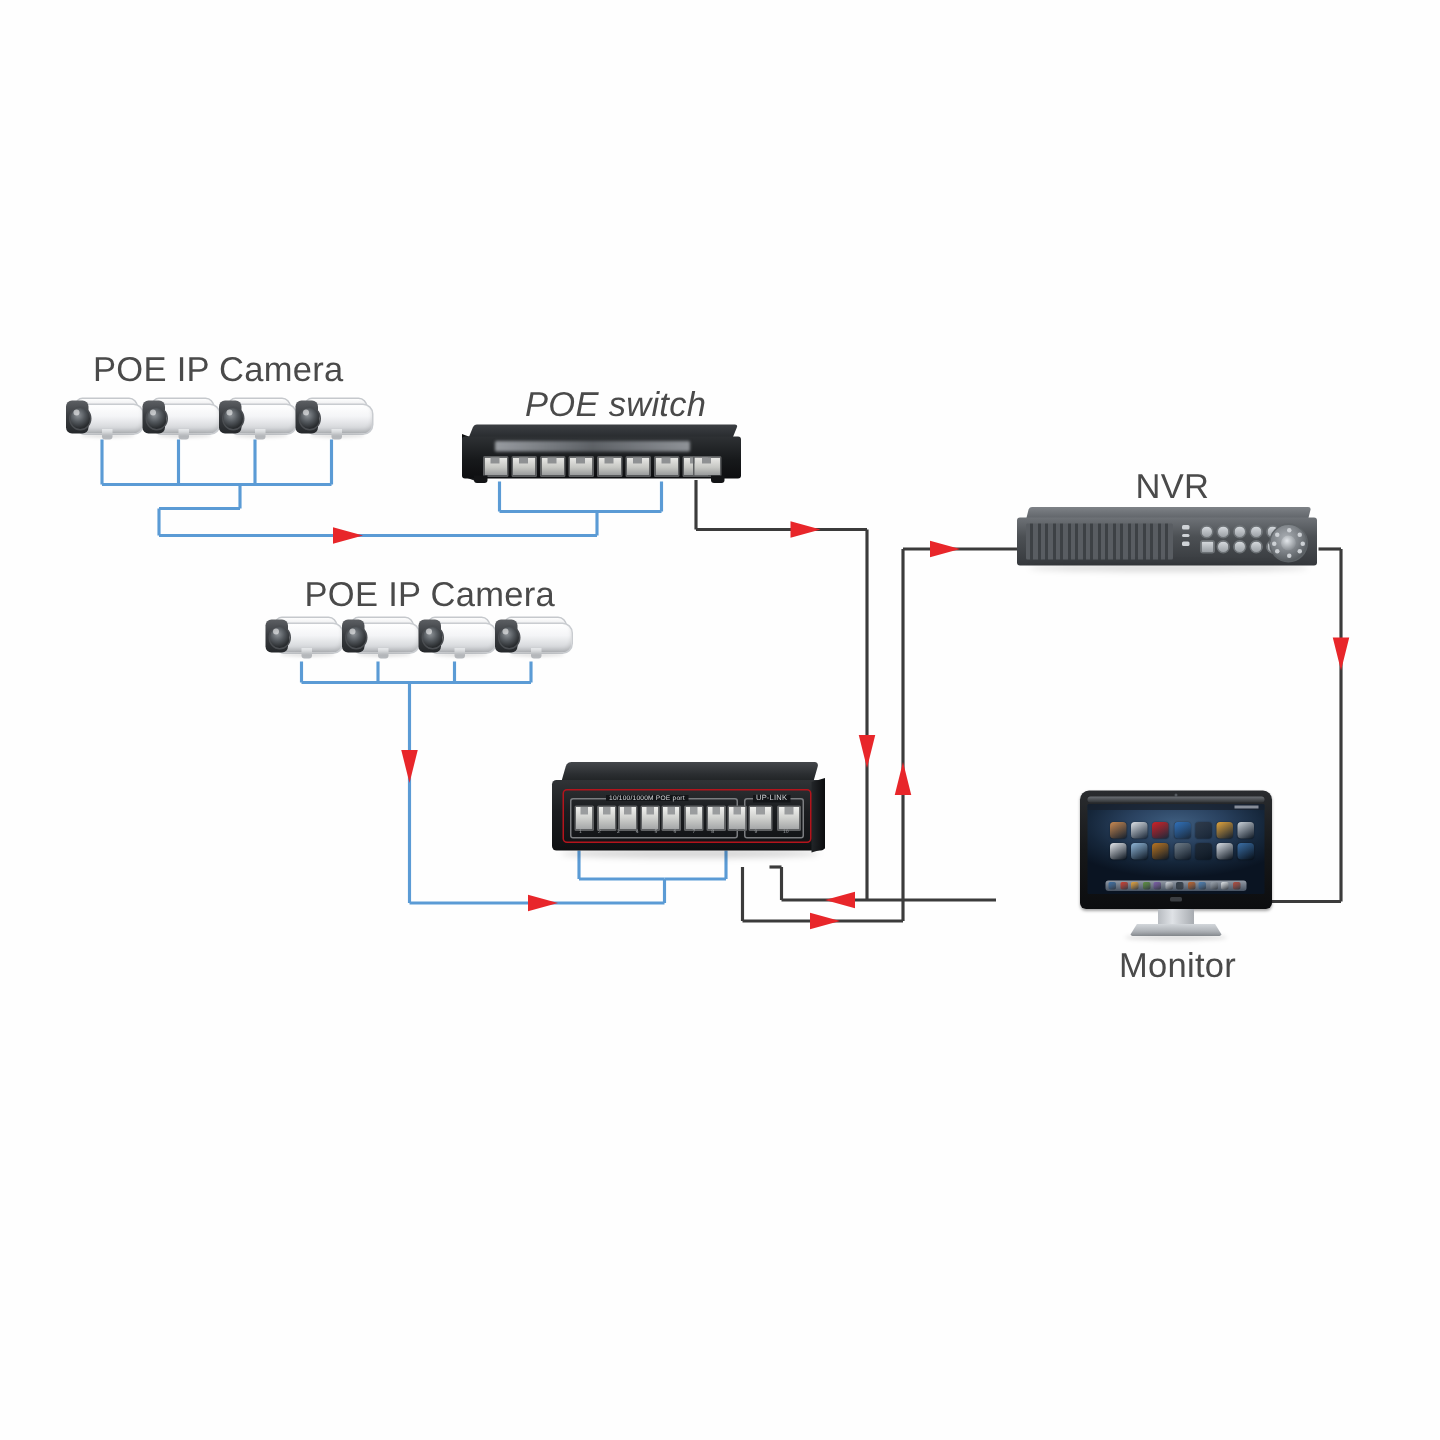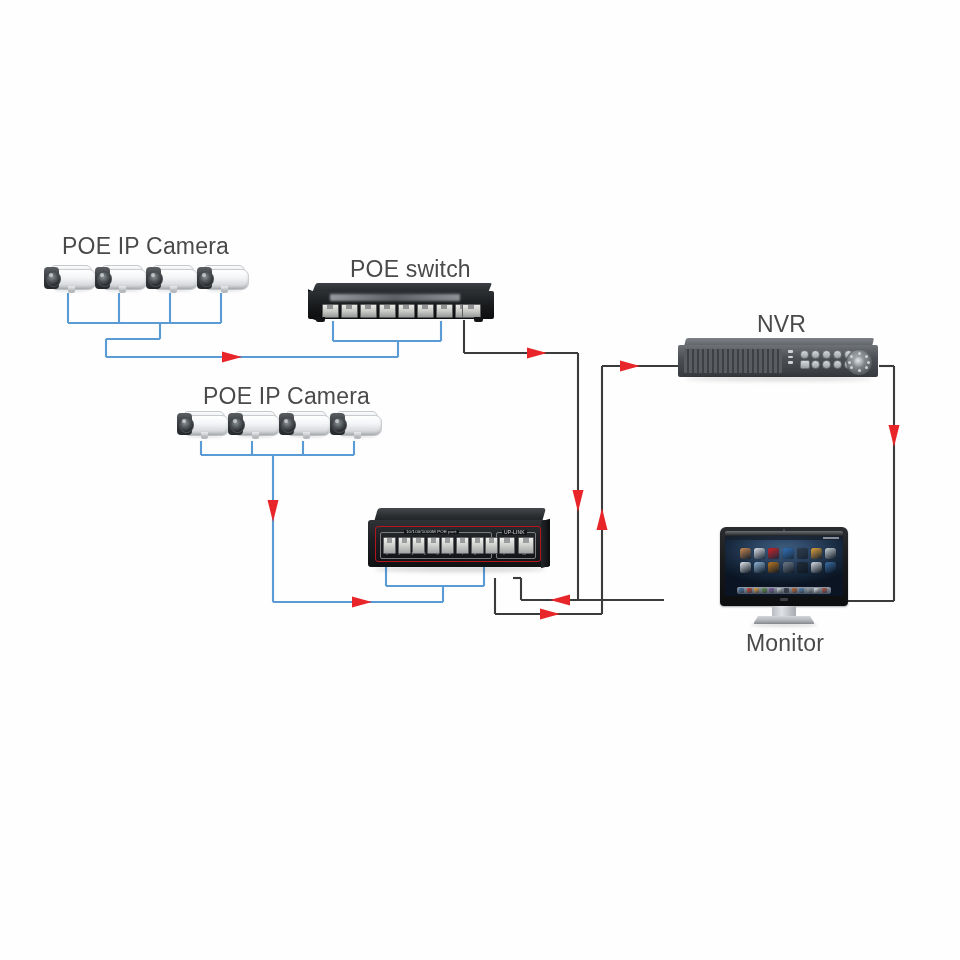--- a/index.html
+++ b/index.html
@@ -571,21 +571,21 @@
       <path d="M894,366 L894,601"></path>
       <path d="M894,601 L848,601"></path>
     </g>
     <g fill="#e8262a">
       <path d="M888.5,425 L894,447 L899.5,425 Z"></path>
     </g>
   </svg>
 
   <div class="lbl" style="left:62px; top:233px;">POE IP Camera</div>
 
-  <div class="lbl" style="left:350px; top:256px;">POE switch</div>
+  <div class="lbl" style="left:350px; top:256px;font-style:italic;">POE switch</div>
 
   <div class="lbl" style="left:203px; top:383px;">POE IP Camera</div>
 
   <div class="lbl" style="left:757px; top:311px;">NVR</div>
 
   <div class="lbl" style="left:746px; top:630px;">Monitor</div>
 
   <div class="dev" style="left:42px; top:260px;">
     <div class="cam" style="left:0px;   top:0px;">
       <div class="hood"></div>

